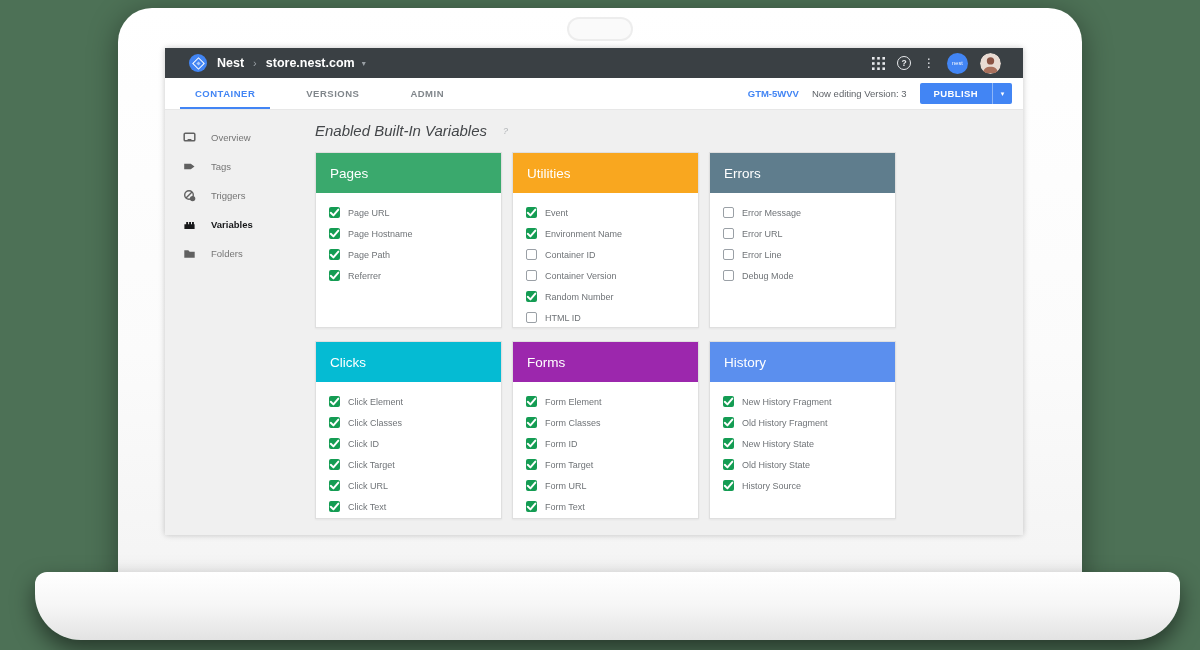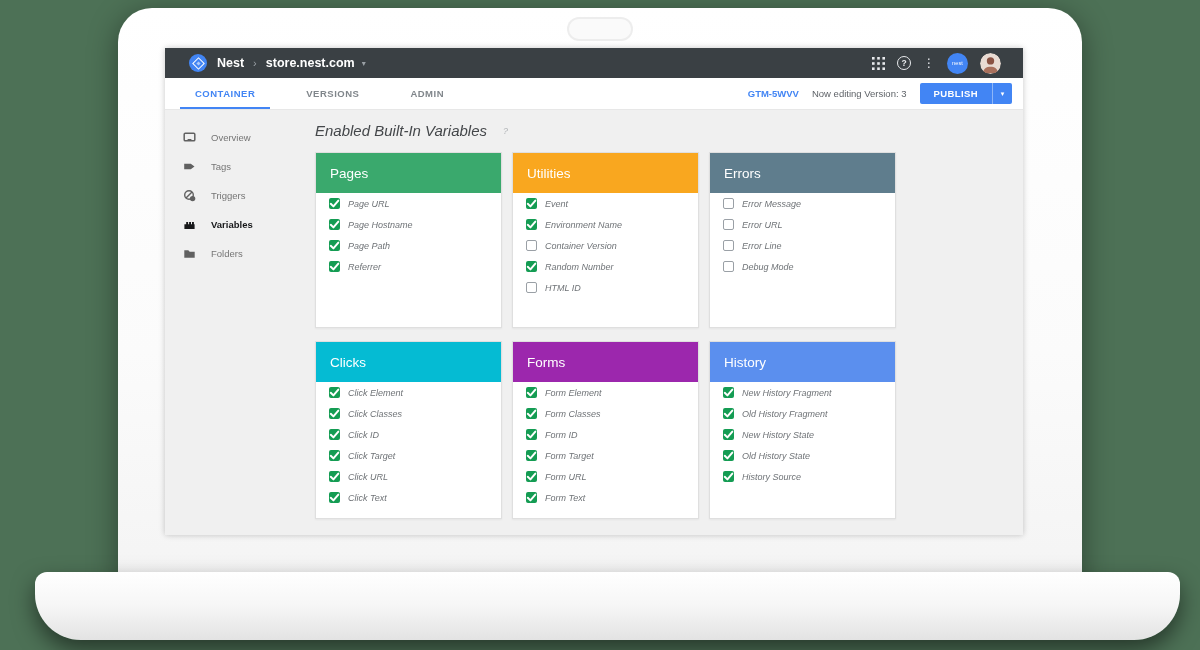--- a/index.html
+++ b/index.html
@@ -68,21 +68,21 @@
   .side-item svg .fill{fill:#616161;}
   .side-item.active{color:#17181a;font-weight:700;}
   .side-item.active svg .fill{fill:#17181a;}
   .main{flex:1;padding:12px 0 0 14px;}
   .page-title-row{display:flex;align-items:center;gap:16px;margin-bottom:13px;font-style:italic;}
   .page-title{font-size:15px;color:#44474a;}
   .title-help{color:#b3b6b9;font-size:9px;}
   .cards{display:grid;grid-template-columns:repeat(3,187px);grid-template-rows:176px 178px;column-gap:10px;row-gap:13px;}
   .card{background:#fff;border:1px solid #dfdfdf;box-sizing:border-box;box-shadow:0 1px 2px rgba(0,0,0,.05);}
   .card-header{height:40px;box-sizing:border-box;padding:13px 0 0 14px;color:#fff;font-size:13.5px;}
-  .card-body{padding:0 0 0 13px;font-style:italic;}
+  .card-body{padding:9px 0 0 13px;}
   .var-row{display:flex;align-items:center;height:21px;cursor:pointer;}
   .cb{width:11px;height:11px;border-radius:2px;box-sizing:border-box;display:flex;align-items:center;justify-content:center;flex-shrink:0;}
   .cb.checked{background:#149C53;}
   .cb.unchecked{border:1px solid #9aa0a6;background:#fff;}
   .var-label{font-size:9px;color:#6f7377;margin-left:8px;white-space:nowrap;}
 </style>
 </head>
 <body>
 
 <div class="laptop-screen">
@@ -240,20 +240,24 @@
                 <div class="var-row">
                   <span class="cb checked">
                     <svg viewBox="0 0 10 10">
                       <path d="M1.6 5.3 L4 7.6 L8.5 2.4" stroke="#fff" stroke-width="1.8" fill="none" stroke-linecap="round" stroke-linejoin="round"></path>
                     </svg>
                   </span>
                   <span class="var-label">Environment Name</span>
                 </div>
                 <div class="var-row">
                   <span class="cb unchecked"></span>
+                  <span class="var-label">Container ID</span>
+                </div>
+                <div class="var-row">
+                  <span class="cb unchecked"></span>
                   <span class="var-label">Container Version</span>
                 </div>
                 <div class="var-row">
                   <span class="cb checked">
                     <svg viewBox="0 0 10 10">
                       <path d="M1.6 5.3 L4 7.6 L8.5 2.4" stroke="#fff" stroke-width="1.8" fill="none" stroke-linecap="round" stroke-linejoin="round"></path>
                     </svg>
                   </span>
                   <span class="var-label">Random Number</span>
                 </div>

